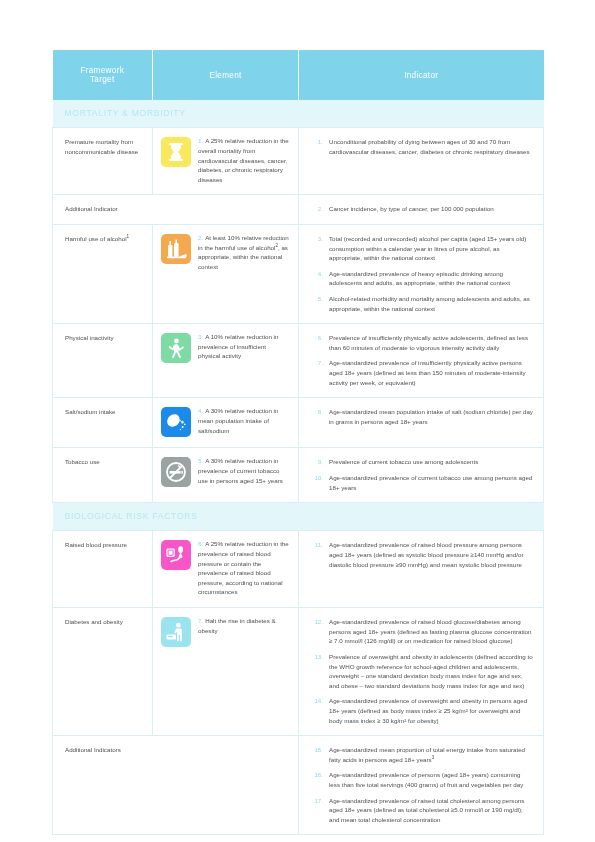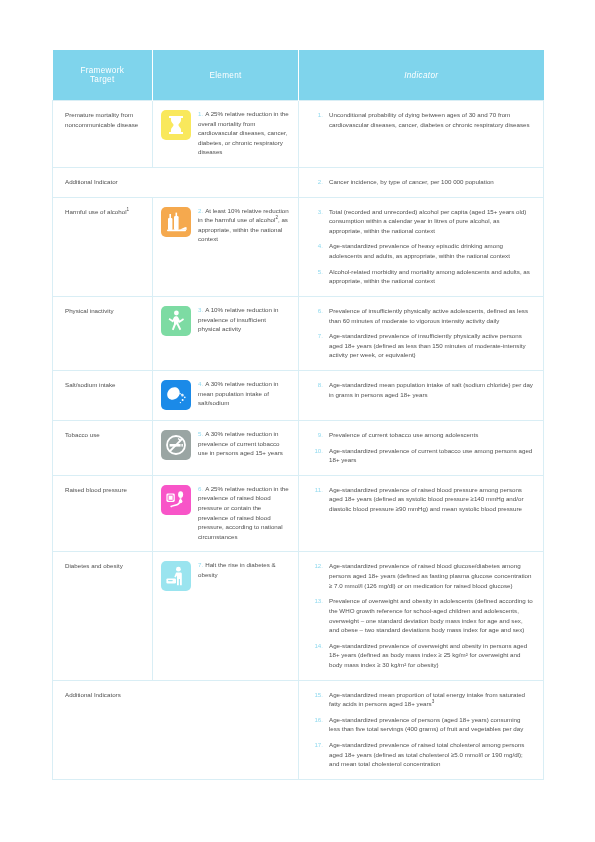--- a/index.html
+++ b/index.html
@@ -152,25 +152,28 @@
     <thead>
       <tr>
         <th id="th0">
             <span style="display: block;">Framework</span>
             <span style="display: block;">Target</span>
           </th>
         <th id="th1">
             <span style="display: block;">Element</span>
           </th>
         <th id="th2">
-            <span style="display: block; font-style: italic;">Indicator</span>
+            <span style="display: block;">Indicator</span>
           </th>
       </tr>
     </thead>
     <tbody id="tbody">
+        <tr class="section">
+          <td colspan="3">MORTALITY &amp; MORBIDITY</td>
+        </tr>
         <tr>
           <td class="cell-element"><span>Premature mortality from noncommunicable disease</span></td>
           <td class="cell-target">
             <div class="target-wrap">
               <div class="icon-tile" style="background: rgb(249, 232, 92);">
                 <svg width="18" height="20" viewBox="0 0 18 20">
                   <path fill="#ffffff" d="M2 1h14v2H2zM2 17h14v2H2zM4 3h10v2.2c0 2.2-2.6 3.3-2.6 4.8s2.6 2.6 2.6 4.8V17H4v-2.2c0-2.2 2.6-3.3 2.6-4.8S4 7.4 4 5.2z"></path>
                 </svg>
               </div>
               <div class="target-text"><span class="tnum">1.</span><span>A 25% relative reduction in the overall mortality from cardiovascular diseases, cancer, diabetes, or chronic respiratory diseases</span></div>
@@ -304,20 +307,23 @@
                 <span class="inum">9.</span>
                 <span class="itext">Prevalence of current tobacco use among adolescents</span>
               </li>
               <li>
                 <span class="inum">10.</span>
                 <span class="itext">Age-standardized prevalence of current tobacco use among persons aged 18+ years</span>
               </li>
             </ol>
           </td>
         </tr>
+        <tr class="section">
+          <td colspan="3">BIOLOGICAL RISK FACTORS</td>
+        </tr>
         <tr>
           <td class="cell-element"><span>Raised blood pressure</span></td>
           <td class="cell-target">
             <div class="target-wrap">
               <div class="icon-tile" style="background: rgb(248, 85, 200);">
                 <svg width="22" height="20" viewBox="0 0 22 20">
                   <rect x="1.4" y="3.4" width="8.4" height="8.6" rx="1.4" fill="#ffffff"></rect>
                   <rect x="3.1" y="5.1" width="5" height="5.2" rx=".6" fill="none" stroke="#f855c8" stroke-width="1"></rect>
                   <ellipse cx="15.6" cy="4.6" rx="2.5" ry="3.4" fill="#ffffff"></ellipse>
                   <path d="M15.6 8.2c0 3.4-.6 5-3 6.2-2.4 1.2-5.4 1.1-7 2.3" fill="none" stroke="#ffffff" stroke-width="1.7"></path>

